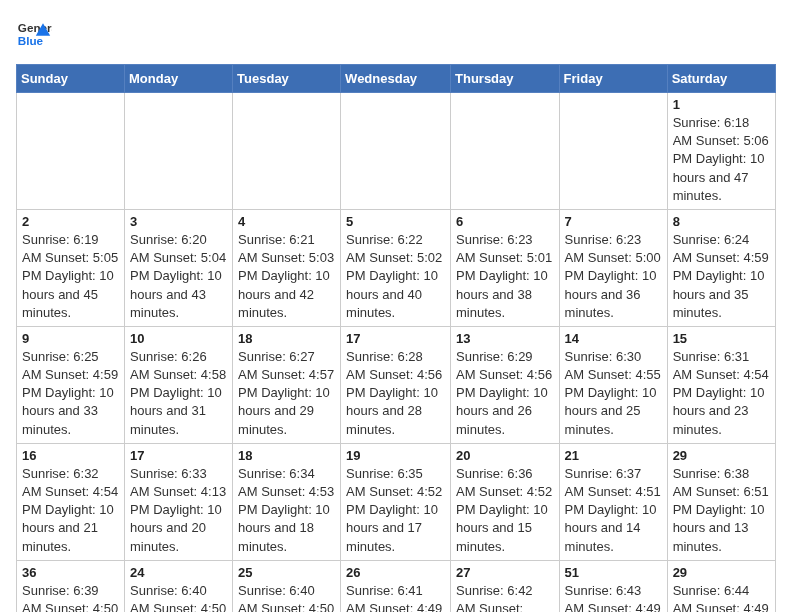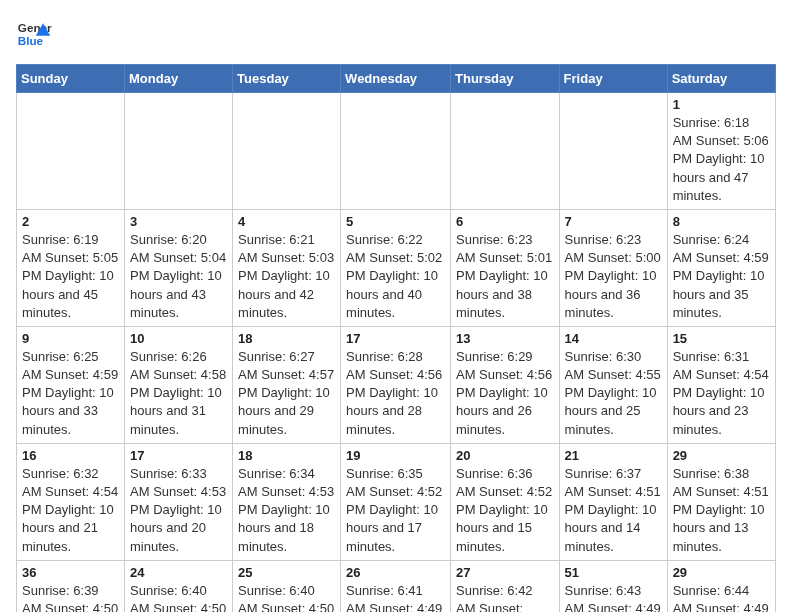--- a/index.html
+++ b/index.html
@@ -228,21 +228,21 @@
         <td>
           <div class="day-num">16</div>
           <div class="day-info">Sunrise: 6:32 AM
 Sunset: 4:54 PM
 Daylight: 10 hours
 and 21 minutes.</div>
         </td>
         <td>
           <div class="day-num">17</div>
           <div class="day-info">Sunrise: 6:33 AM
-Sunset: 4:53 PM
+Sunset: 4:13 PM
 Daylight: 10 hours
 and 20 minutes.</div>
         </td>
         <td>
           <div class="day-num">18</div>
           <div class="day-info">Sunrise: 6:34 AM
 Sunset: 4:53 PM
 Daylight: 10 hours
 and 18 minutes.</div>
         </td>
@@ -263,21 +263,21 @@
         <td>
           <div class="day-num">21</div>
           <div class="day-info">Sunrise: 6:37 AM
 Sunset: 4:51 PM
 Daylight: 10 hours
 and 14 minutes.</div>
         </td>
         <td>
           <div class="day-num">29</div>
           <div class="day-info">Sunrise: 6:38 AM
-Sunset: 4:51 PM
+Sunset: 6:51 PM
 Daylight: 10 hours
 and 13 minutes.</div>
         </td>
       </tr>
       <tr>
         <td>
           <div class="day-num">36</div>
           <div class="day-info">Sunrise: 6:39 AM
 Sunset: 4:50 PM
 Daylight: 10 hours

